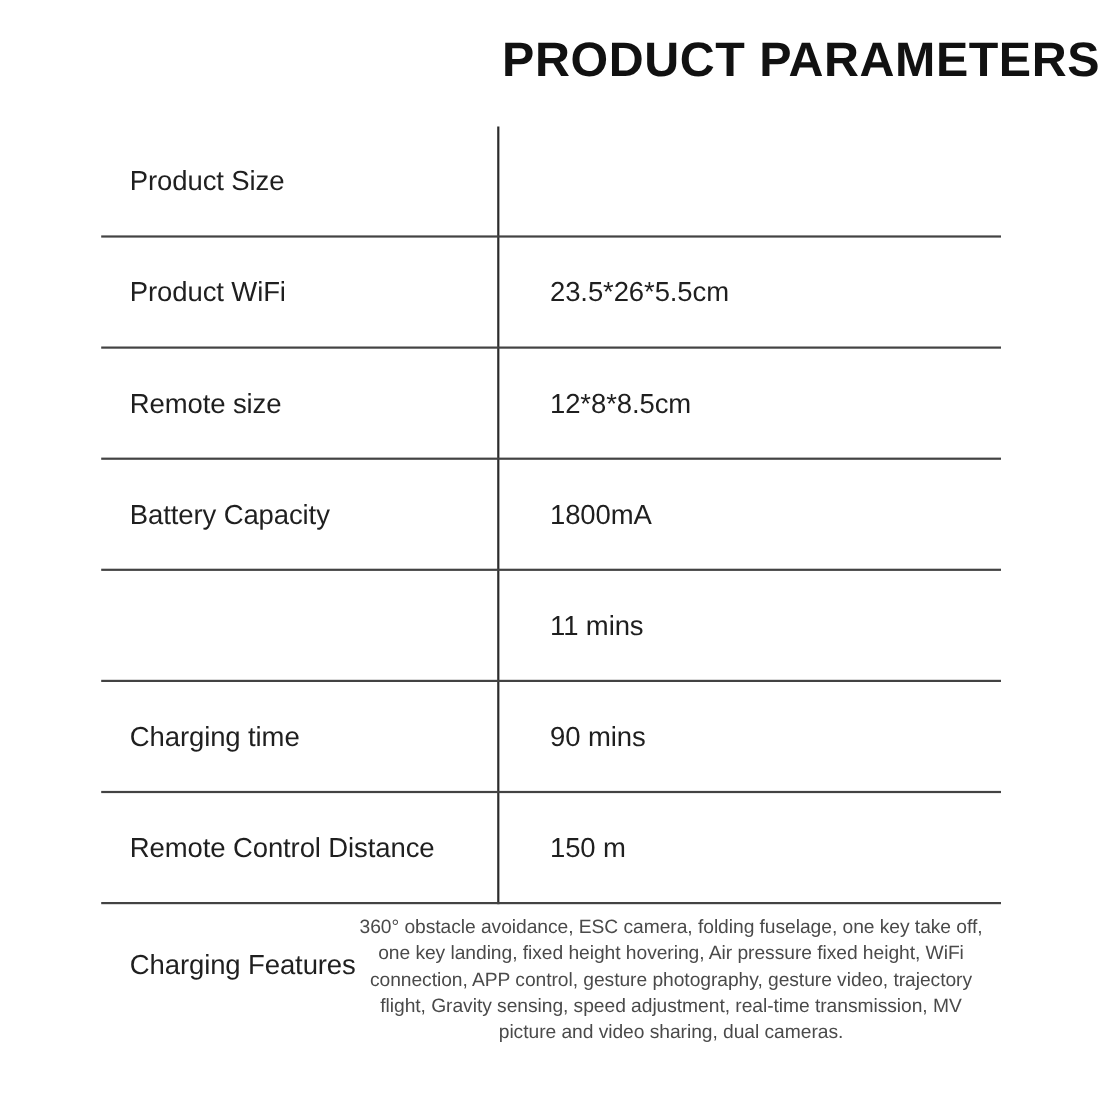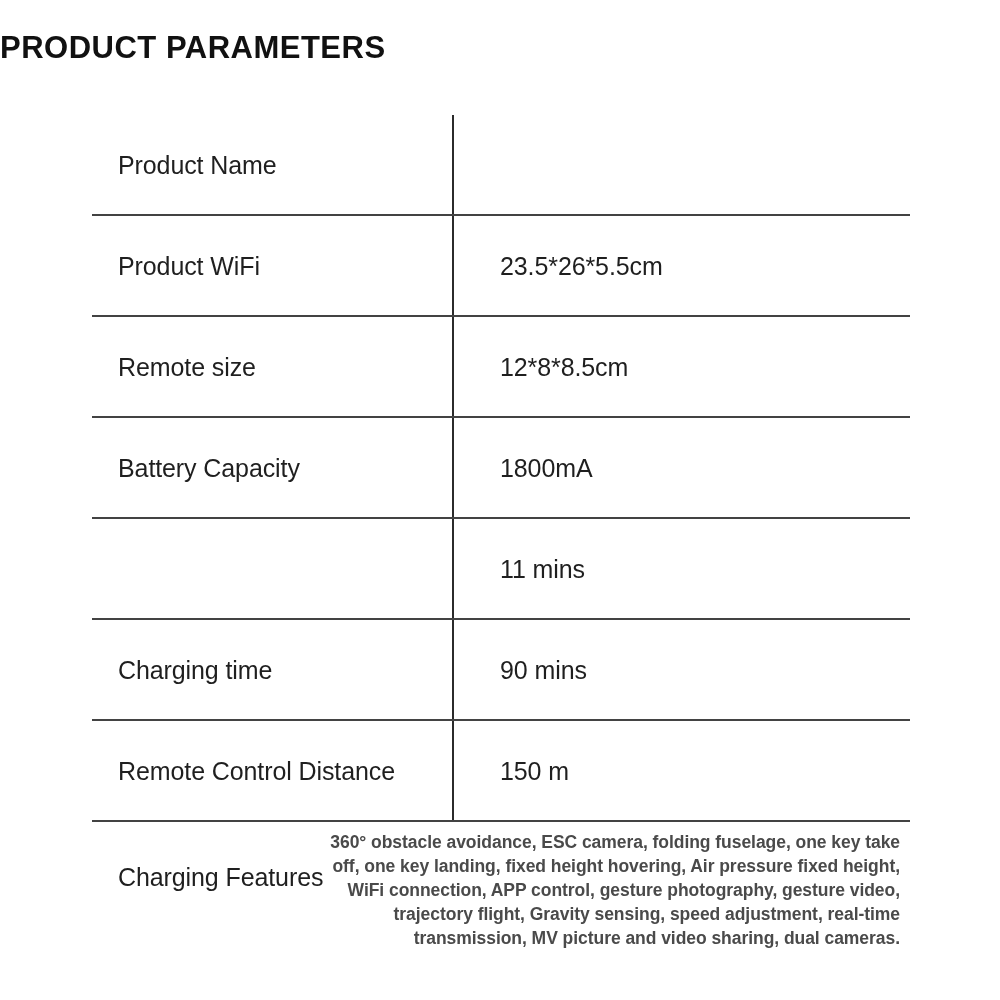--- a/index.html
+++ b/index.html
@@ -21,22 +21,22 @@
     height: 1000px;
     background: #ffffff;
   }
 
   
   .title {
     position: absolute;
     top: 30px;
     left: 0;
     width: 1000px;
-    text-align: left;
-    font-size: 31px;
+    text-align: right;
+    font-size: 44px;
     font-weight: 700;
     letter-spacing: 0.5px;
     color: #111111;
     font-family: "Liberation Sans", "DejaVu Sans", sans-serif;
     white-space: nowrap;
   }
 
   
   .spec-table {
     position: absolute;
@@ -107,40 +107,40 @@
     line-height: 38px;
     letter-spacing: -0.1px;
   }
 
   .features-text {
     position: absolute;
     left: 228px;
     top: 8px;
     width: 580px;
     font-size: 17.5px;
-    font-weight: 700;
+    font-weight: 400;
     color: #4a4a4a;
     line-height: 24px;
     letter-spacing: -0.05px;
-    text-align: right;
+    text-align: center;
   }
 </style>
 </head>
 <body>
 
 <div class="page">
 
   <div class="title">PRODUCT PARAMETERS</div>
 
   <div class="spec-table">
 
     <div class="v-divider"></div>
 
     <div class="spec-row">
-      <div class="cell-label">Product Name</div>
+      <div class="cell-label">Product Size</div>
     </div>
 
     <div class="spec-row">
       <div class="cell-label">Product WiFi</div>
       <div class="cell-value">23.5*26*5.5cm</div>
     </div>
 
     <div class="spec-row">
       <div class="cell-label">Remote size</div>
       <div class="cell-value">12*8*8.5cm</div>

